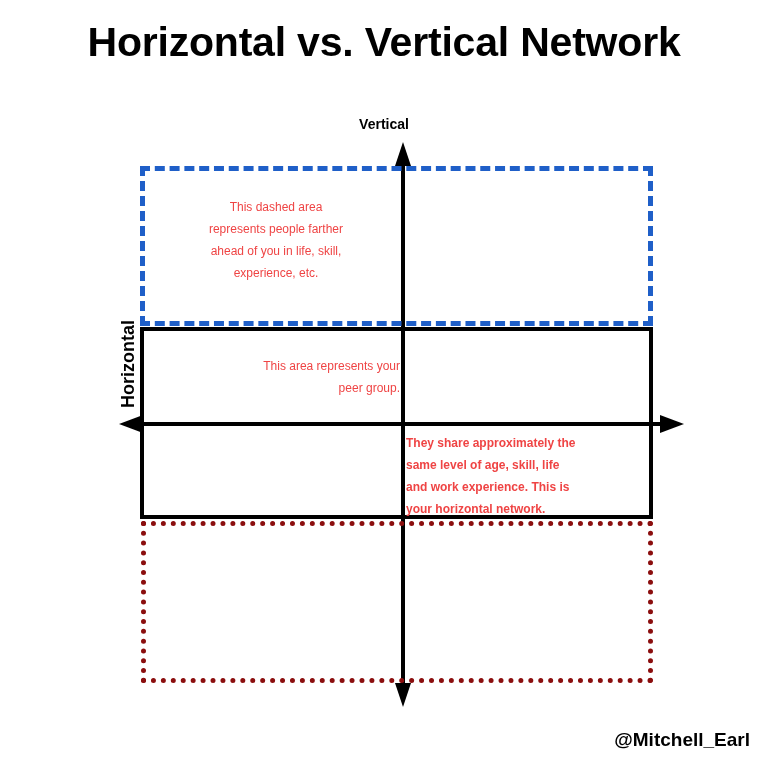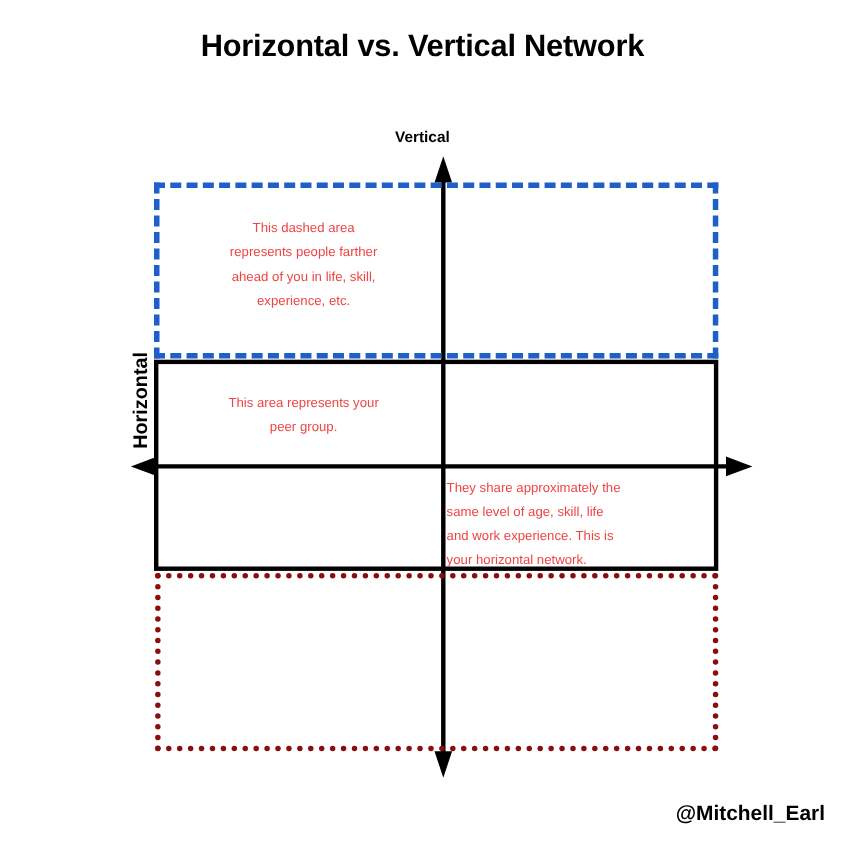--- a/index.html
+++ b/index.html
@@ -24,21 +24,21 @@
     height: 768px;
   }
 
   
   .title {
     position: absolute;
     left: 0;
     top: 20px;
     width: 768px;
     text-align: center;
-    font-size: 28px;
+    font-size: 41px;
     font-weight: bold;
     letter-spacing: -0.2px;
     color: #000;
     line-height: 44px;
   }
 
   
   .axis-label-vertical {
     position: absolute;
     left: 0;
@@ -111,27 +111,28 @@
   .note-dashed {
     left: 152px;
     top: 196px;
     width: 248px;
     text-align: center;
   }
   .note-peer {
     left: 152px;
     top: 355px;
     width: 248px;
-    text-align: center;
+    text-align: right;
   }
   .note-share {
     left: 406px;
     top: 432px;
     width: 294px;
     text-align: left;
+    font-weight: bold;
   }
   .note-dotted {
     left: 152px;
     top: 562px;
     width: 248px;
     text-align: center;
   }
 
   
   .watermark {

